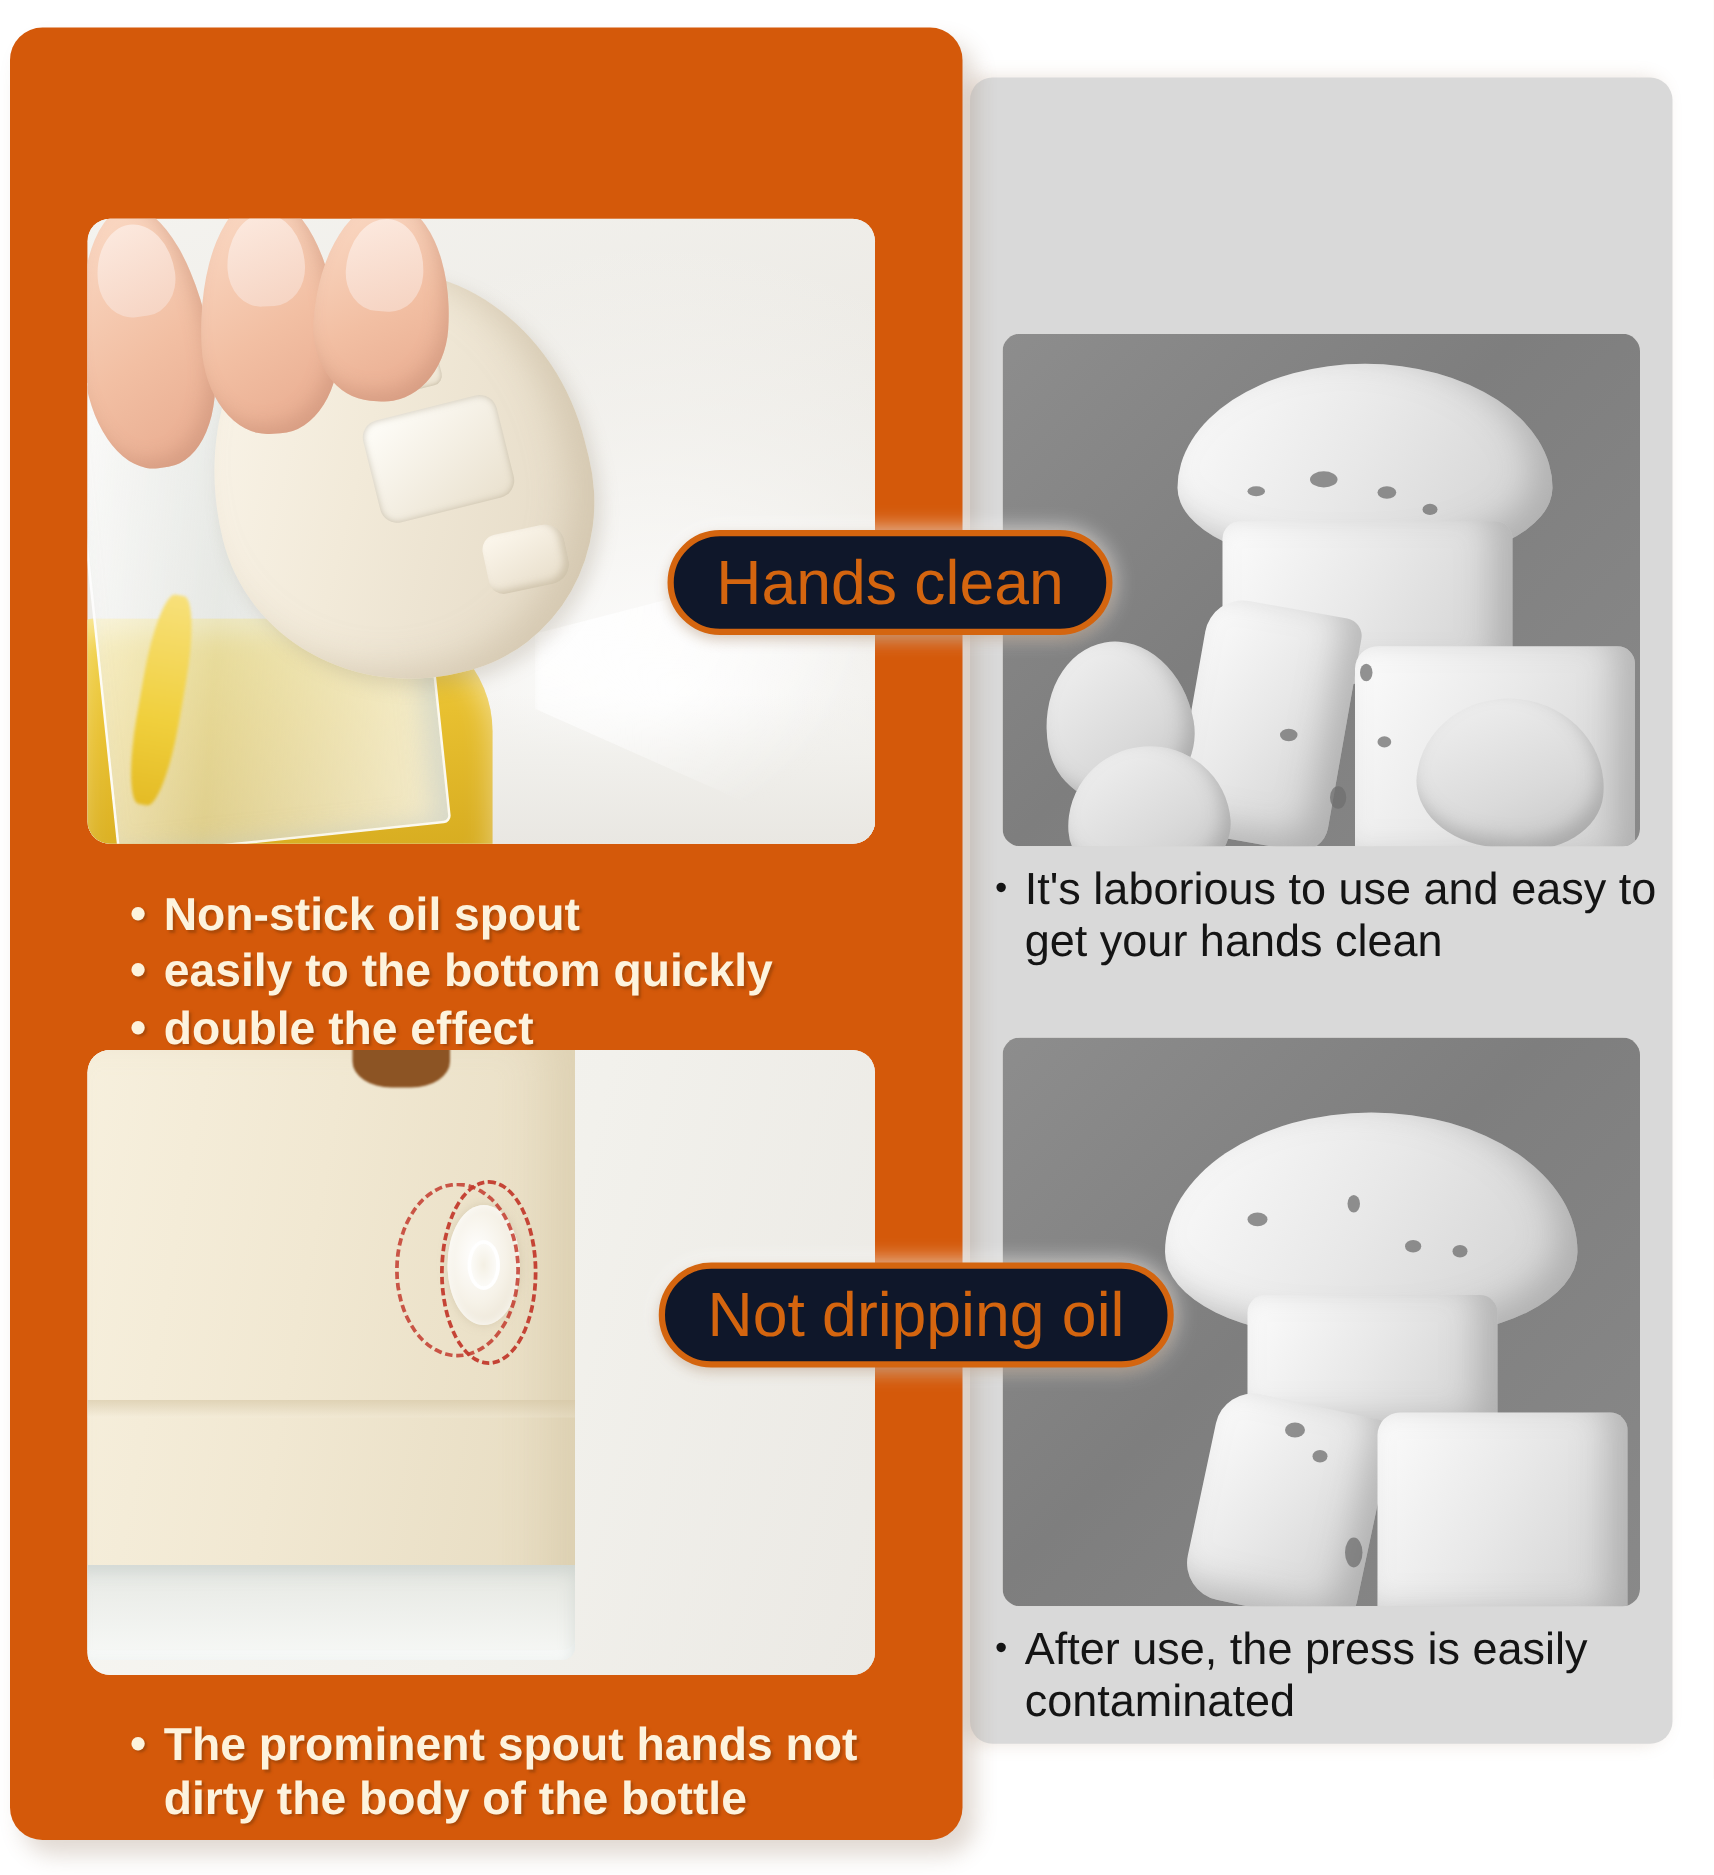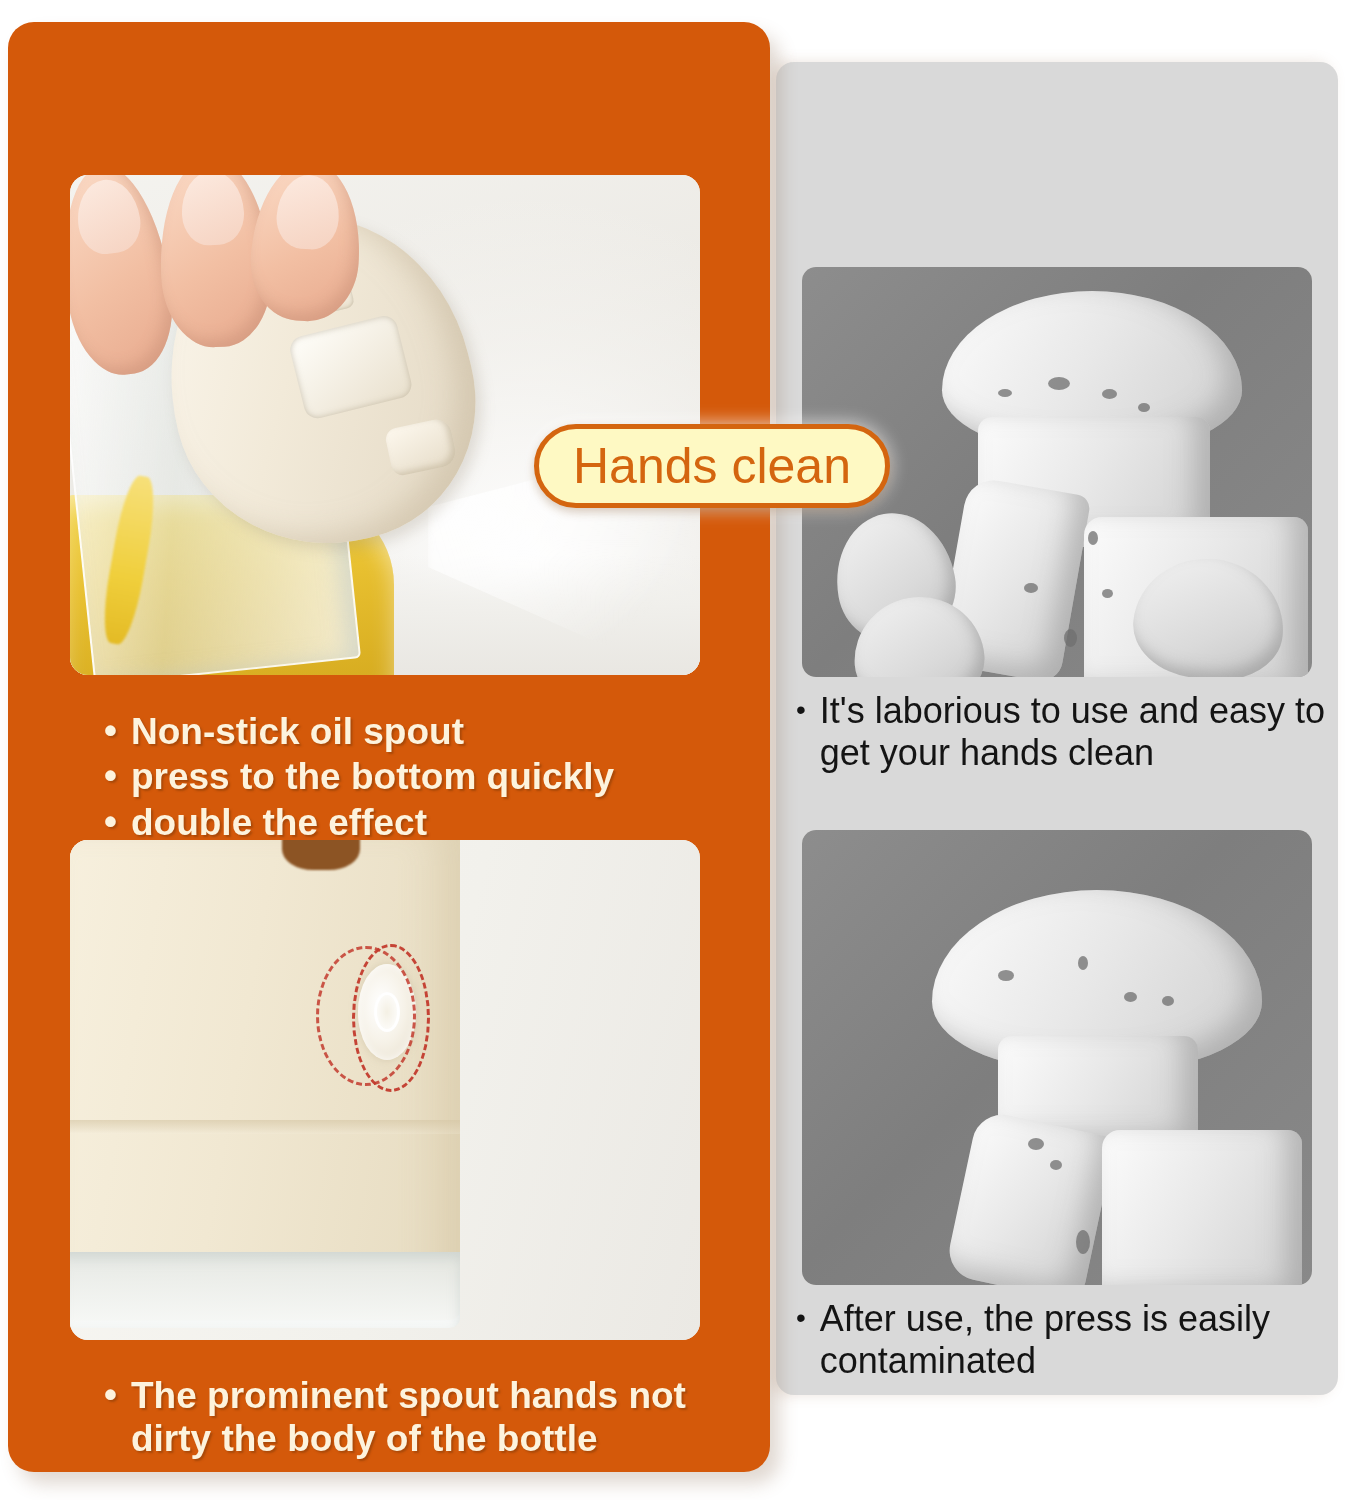--- a/index.html
+++ b/index.html
@@ -228,21 +228,21 @@
   .gf2 { left: 52px;  top: 330px; width: 130px; height: 110px; transform: rotate(-4deg); }
   .gf3 { left: 332px; top: 292px; width: 150px; height: 120px; transform: rotate(6deg); }
   .spot {
     position:absolute; background:#6f6f6f; border-radius:50%; opacity:.75; filter: blur(0.6px);
   }
 
   
   .badge {
     position:absolute;
     display:flex; align-items:center; justify-content:center;
-    background:#fef9c3;
+    background:#0f172a;
     border:5px solid #d4650f;
     border-radius: 999px;
     color:#d4650f;
     font-size: 50px;
     letter-spacing: 0px;
     padding: 8px 34px;
     box-shadow: 0 4px 10px rgba(120,70,20,0.28), 0 0 18px rgba(255,255,255,0.8);
     white-space: nowrap;
     z-index: 20;
   }
@@ -378,21 +378,21 @@
 
     </div>
 
     <div class="bullets ours-1">
       <div class="bullet">
         <span class="dot">•</span>
         <span class="btxt">Non-stick oil spout</span>
       </div>
       <div class="bullet">
         <span class="dot">•</span>
-        <span class="btxt">press to the bottom quickly</span>
+        <span class="btxt">easily to the bottom quickly</span>
       </div>
       <div class="bullet">
         <span class="dot">•</span>
         <span class="btxt">double the effect</span>
       </div>
     </div>
 
     <div class="photo ours-2">
       <div class="scene">
         <div class="bgB"></div>
@@ -413,14 +413,15 @@
     <div class="bullets ours-2">
       <div class="bullet">
         <span class="dot">•</span>
         <span class="btxt">The prominent spout hands not dirty the body of the bottle</span>
       </div>
     </div>
   </div>
 
   <div class="badge badge-hands">Hands clean</div>
 
+  <div class="badge badge-drip">Not dripping oil</div>
 
 </div>
 
 </body></html>

